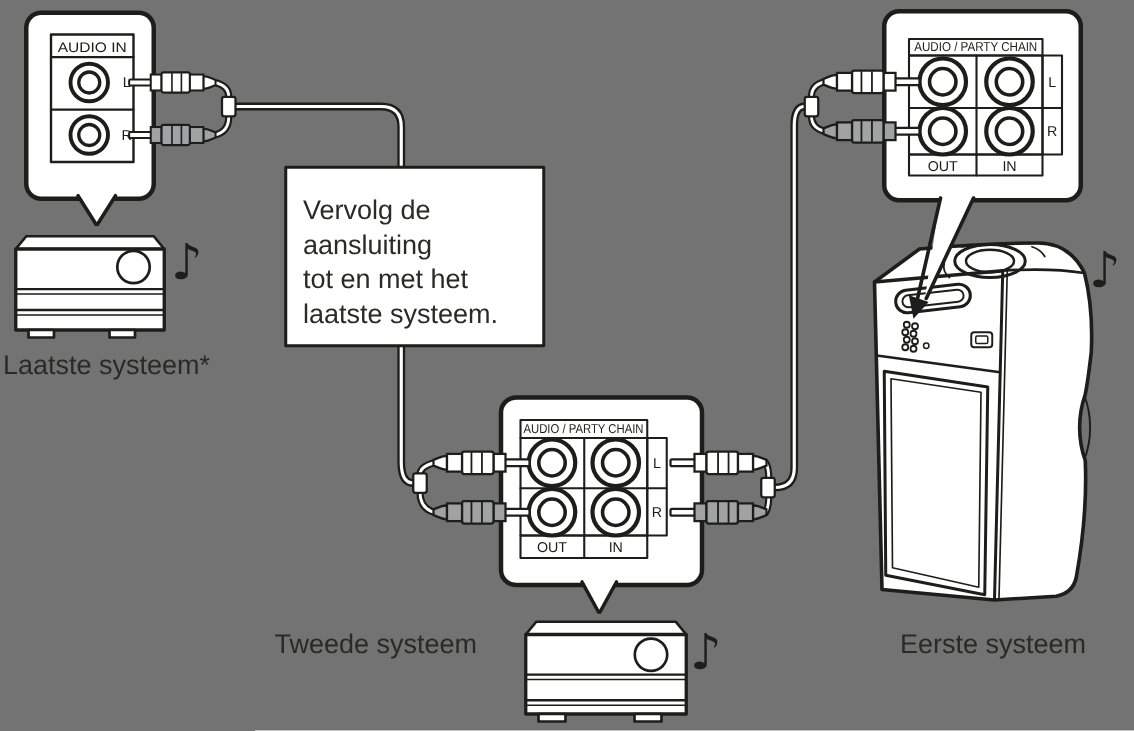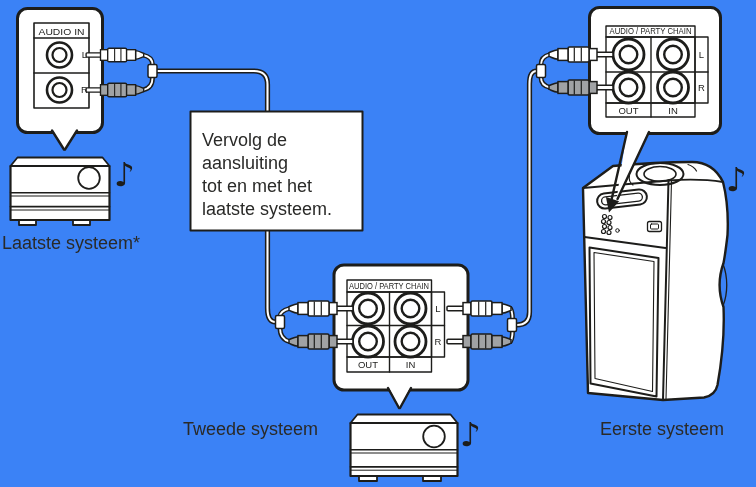--- a/index.html
+++ b/index.html
@@ -1,16 +1,16 @@
 <!DOCTYPE html>
 <html><head>
 <meta charset="utf-8">
 <style>
   html,body{margin:0;padding:0;background:#fff;}
-  .stage{position:relative;width:756px;height:487px;background:#3b82f6;overflow:hidden;}
+  .stage{position:relative;width:756px;height:487px;background:#737373;overflow:hidden;}
   .stage svg{position:absolute;left:0;top:0;}
   svg text{user-select:none;}
   .k  { stroke:#1d1d1b; fill:none; stroke-linecap:round; stroke-linejoin:round; }
   .kw { stroke:#1d1d1b; fill:#ffffff; stroke-linejoin:round; }
   .fw { fill:#ffffff; stroke:none; }
   .fk { fill:#1d1d1b; stroke:none; }
   .co { stroke:#1d1d1b; stroke-width:5.2; fill:none; stroke-linecap:round; }
   .ci { stroke:#ffffff; stroke-width:2.1; fill:none; stroke-linecap:round; }
   .ao { stroke:#1d1d1b; stroke-width:4.8; fill:none; stroke-linecap:round; }
   .ai { stroke:#ffffff; stroke-width:1.9; fill:none; stroke-linecap:round; }

